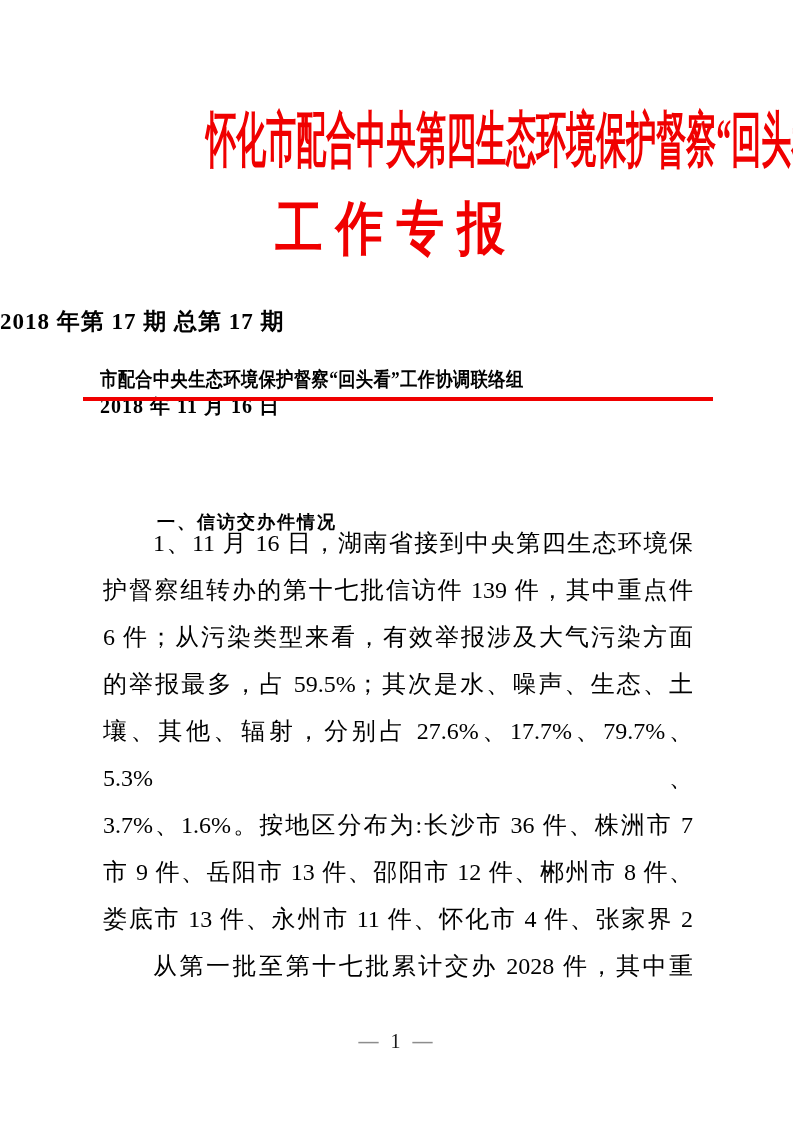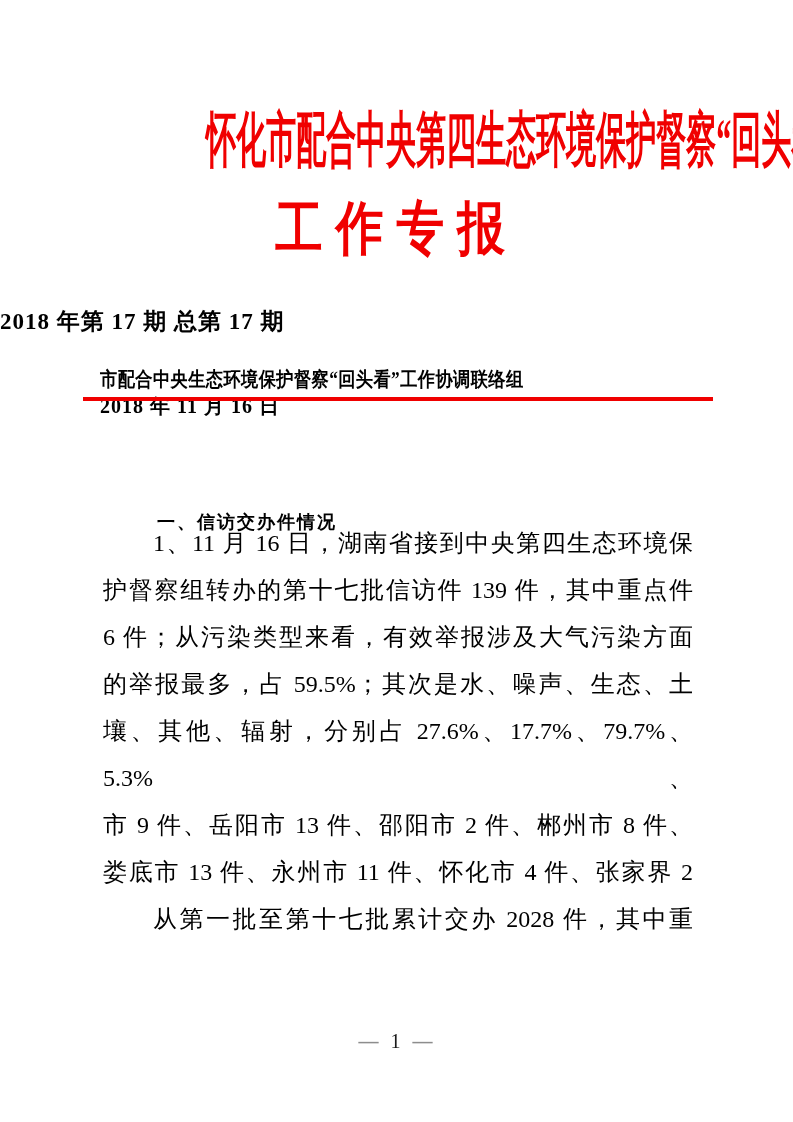--- a/index.html
+++ b/index.html
@@ -130,21 +130,22 @@
   <div class="red-rule"></div>
 
   <div class="section-heading">一、信访交办件情况</div>
 
   <div class="body-block">
     <div class="body-line fill ind">1、11 月 16 日，湖南省接到中央第四生态环境保</div>
     <div class="body-line fill">护督察组转办的第十七批信访件 139 件，其中重点件</div>
     <div class="body-line fill">6 件；从污染类型来看，有效举报涉及大气污染方面</div>
     <div class="body-line fill">的举报最多，占 59.5%；其次是水、噪声、生态、土</div>
     <div class="body-line fill">壤、其他、辐射，分别占 27.6%、17.7%、79.7%、5.3%、</div>
-    <div class="body-line fill">市 9 件、岳阳市 13 件、邵阳市 2 件、郴州市 8 件、</div>
+    <div class="body-line fill">3.7%、1.6%。按地区分布为:长沙市 36 件、株洲市 7</div>
+    <div class="body-line fill">市 9 件、岳阳市 13 件、邵阳市 12 件、郴州市 8 件、</div>
     <div class="body-line fill">娄底市 13 件、永州市 11 件、怀化市 4 件、张家界 2</div>
     <div class="body-line fill ind">从第一批至第十七批累计交办 2028 件，其中重</div>
   </div>
 
   <div class="page-footer">
     <span class="dash">—</span><span class="num">1</span><span class="dash">—</span>
   </div>
 
 </div>
 

